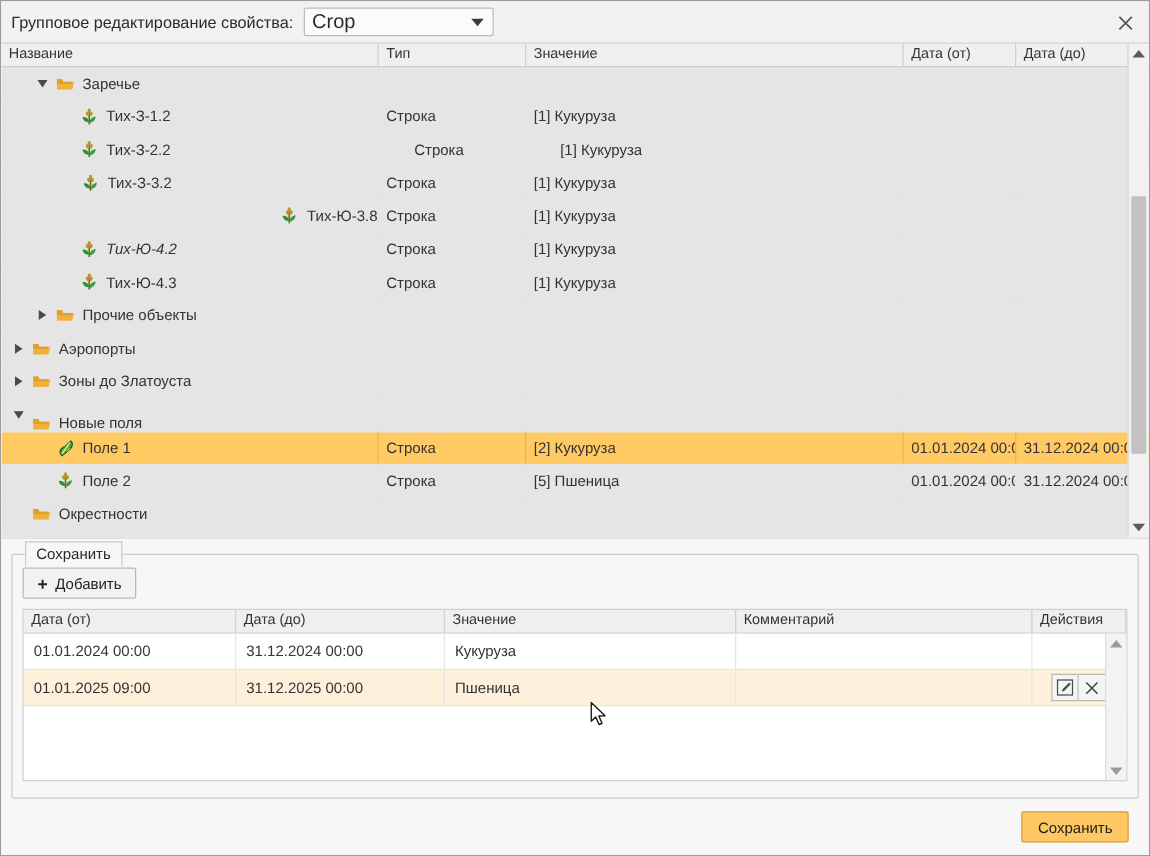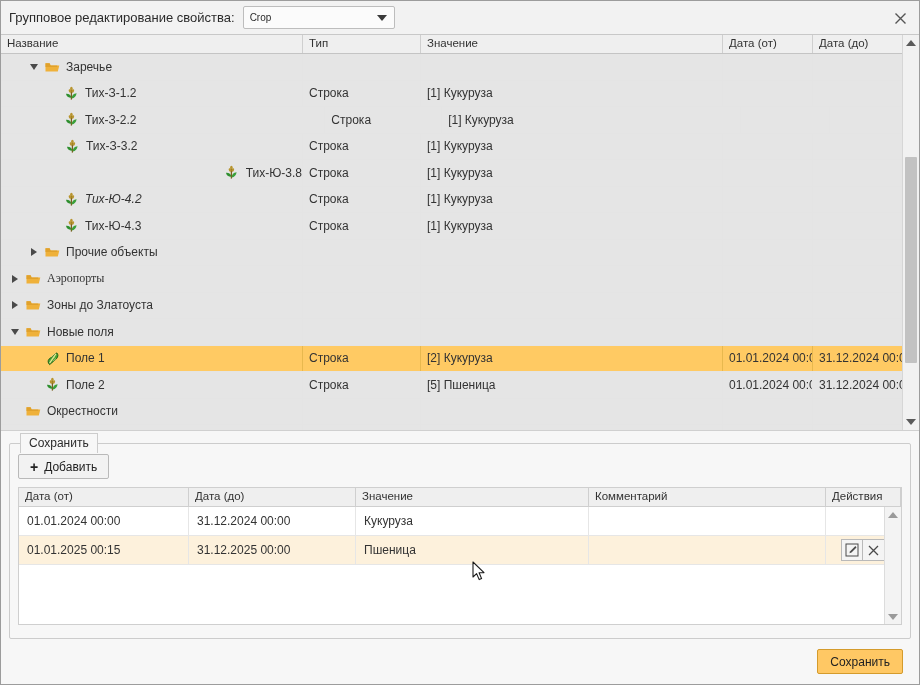--- a/index.html
+++ b/index.html
@@ -40,21 +40,21 @@
   .prop-select {
     margin-left: 8px;
     width: 152px;
     height: 23px;
     background: #fbfbfb;
     border: 1px solid #bdbdbd;
     border-radius: 2px;
     display: flex;
     align-items: center;
     padding: 0 6px;
-    font-size: 10px;
+    font-size: 16px;
     color: #2b2b2b;
     position: relative;
     cursor: default;
   }
   .prop-select .caret {
     position: absolute;
     right: 7px;
     width: 0; height: 0;
     border-left: 5px solid transparent;
     border-right: 5px solid transparent;
@@ -510,21 +510,21 @@
               <span class="tlabel">Прочие объекты</span>
             </div>
           </div>
           <div class="cell" style="width: 118px;"></div>
           <div class="cell" style="width: 302px;"></div>
           <div class="cell date-cell" style="width: 90px;"></div>
           <div class="cell date-cell" style="width: 90px;"></div>
         </div>
         <div class="trow">
           <div class="cell name" style="width: 302px;">
-            <div class="name-inner" style="padding-left: 6px; font-family: Liberation Serif, serif;">
+            <div class="name-inner" style="padding-left: 6px;">
               <span class="twisty collapsed">
                 <i></i>
               </span>
               <span class="ticon">
                 <svg width="15" height="12" viewBox="0 0 15 12">
                   <path d="M0.5 2.2 L0.5 10.6 L12.8 10.6 L14.3 4.4 L5.6 4.4 L4.6 2.2 Z" fill="#efb13a"></path>
                   <path d="M0.5 2.2 L4.6 2.2 L5.6 4.4 L12.3 4.4 L12.3 6.1 L0.5 6.1 Z" fill="#e0a12c"></path>
                 </svg>
               </span>
               <span class="tlabel">Аэропорты</span>
@@ -550,21 +550,21 @@
               <span class="tlabel">Зоны до Златоуста</span>
             </div>
           </div>
           <div class="cell" style="width: 118px;"></div>
           <div class="cell" style="width: 302px;"></div>
           <div class="cell date-cell" style="width: 90px;"></div>
           <div class="cell date-cell" style="width: 90px;"></div>
         </div>
         <div class="trow">
           <div class="cell name" style="width: 302px;">
-            <div class="name-inner" style="padding-left: 6px;">
+            <div class="name-inner" style="padding-left: 6px; align-items: flex-end;">
               <span class="twisty expanded">
                 <i></i>
               </span>
               <span class="ticon">
                 <svg width="15" height="12" viewBox="0 0 15 12">
                   <path d="M0.5 2.2 L0.5 10.6 L12.8 10.6 L14.3 4.4 L5.6 4.4 L4.6 2.2 Z" fill="#efb13a"></path>
                   <path d="M0.5 2.2 L4.6 2.2 L5.6 4.4 L12.3 4.4 L12.3 6.1 L0.5 6.1 Z" fill="#e0a12c"></path>
                 </svg>
               </span>
               <span class="tlabel">Новые поля</span>
@@ -678,21 +678,21 @@
           </div>
         <div id="values-body">
             <div class="vrow">
               <div class="cell" style="width: 170px;">01.01.2024 00:00</div>
               <div class="cell" style="width: 167px;">31.12.2024 00:00</div>
               <div class="cell" style="width: 233px;">Кукуруза</div>
               <div class="cell" style="width: 237px;"></div>
               <div class="cell actions-cell" style="width: 75px;"></div>
             </div>
             <div class="vrow sel">
-              <div class="cell" style="width: 170px;">01.01.2025 00:15</div>
+              <div class="cell" style="width: 170px;">01.01.2025 09:00</div>
               <div class="cell" style="width: 167px;">31.12.2025 00:00</div>
               <div class="cell" style="width: 233px;">Пшеница</div>
               <div class="cell" style="width: 237px;"></div>
               <div class="cell actions-cell" style="width: 75px;">
                 <span class="icon-btn">
                   <svg width="14" height="14" viewBox="0 0 14 14">
                     <rect x="1" y="1" width="12" height="12" fill="none" stroke="#4a4a4a" stroke-width="1"></rect>
                     <path d="M10.4 3.0 L5.2 8.2 L4.4 10.3 L6.5 9.5 L11.5 4.4 Z" fill="#4a4a4a"></path>
                   </svg>
                 </span>

